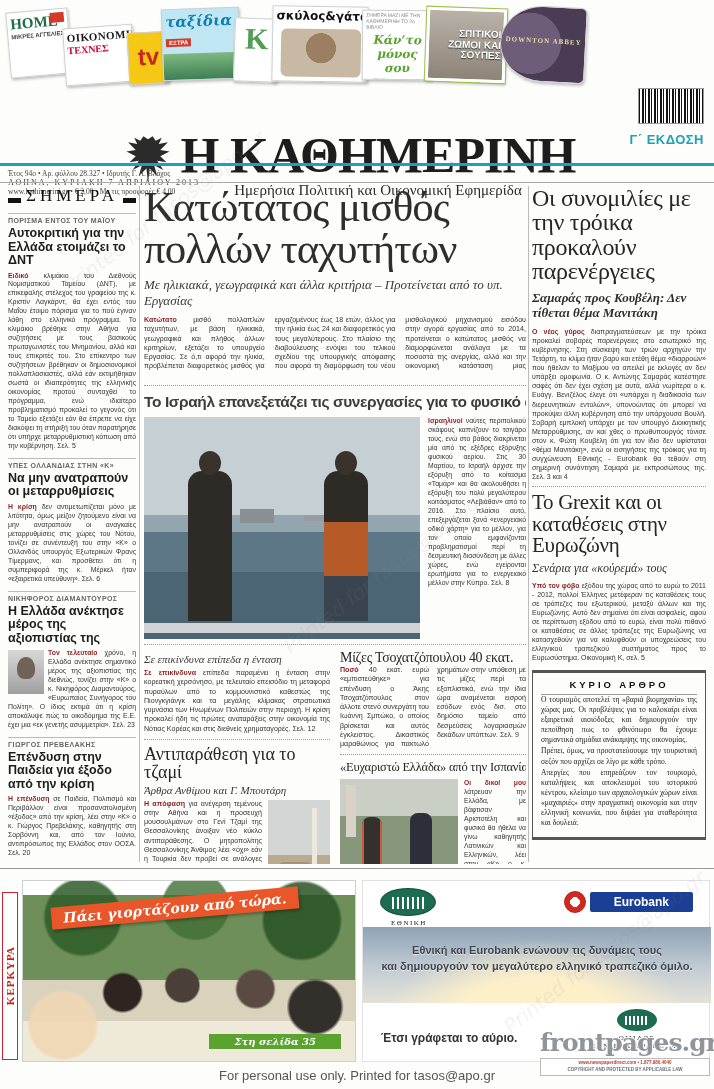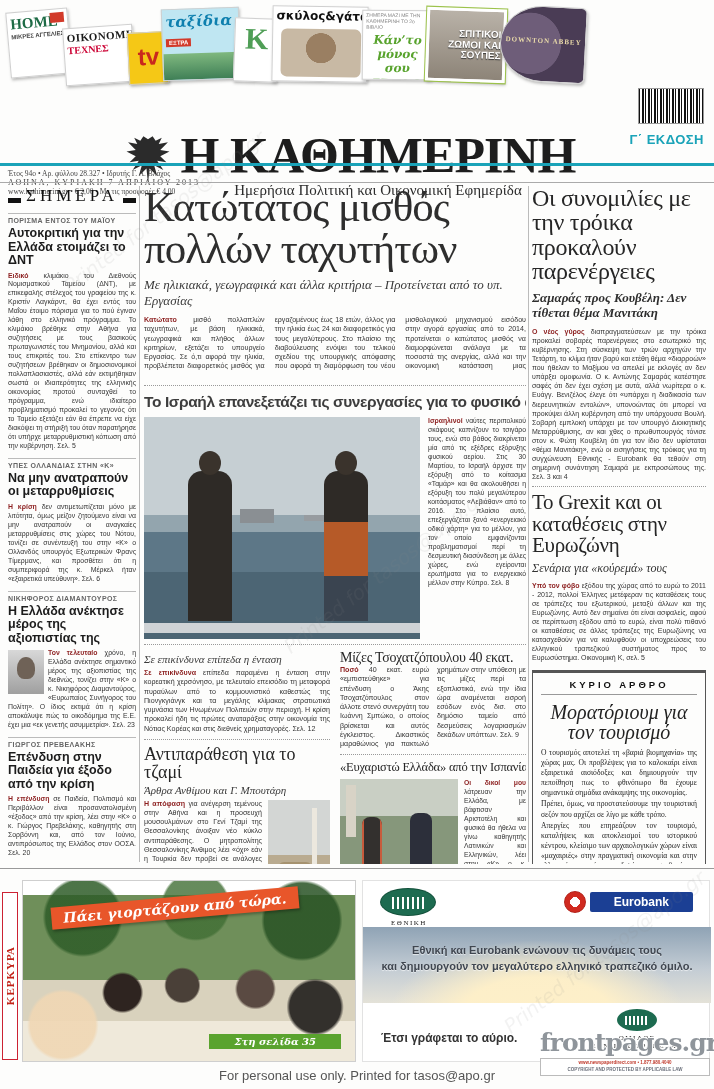--- a/index.html
+++ b/index.html
@@ -347,21 +347,20 @@
     </div>
     <div class="dotted"></div>
     <div class="grexit-head">Το Grexit και οι καταθέσεις στην Ευρωζώνη</div>
     <div class="grexit-sub">Σενάρια για «κούρεμά» τους</div>
     <div class="rc-body">
       <b class="lead">Υπό τον φόβο</b>
       <span>εξόδου της χώρας από το ευρώ το 2011 - 2012, πολλοί Έλληνες μετέφεραν τις καταθέσεις τους σε τράπεζες του εξωτερικού, μεταξύ άλλων και της Ευρωζώνης. Αυτό δεν σημαίνει ότι είναι ασφαλείς, αφού σε περίπτωση εξόδου από το ευρώ, είναι πολύ πιθανό οι καταθέσεις σε άλλες τράπεζες της Ευρωζώνης να κατασχεθούν για να καλυφθούν οι υποχρεώσεις του ελληνικού τραπεζικού συστήματος προς το Ευρωσύστημα. Οικονομική Κ, σελ. 5</span>
     </div>
     <div class="editorial">
       <div class="ed-title">ΚΥΡΙΟ ΑΡΘΡΟ</div>
-      <div class="ed-head">Μορατόριουμ για τον τουρισμό</div>
       <div class="ed-body">
         <p>Ο τουρισμός αποτελεί τη «βαριά βιομηχανία» της χώρας μας. Οι προβλέψεις για το καλοκαίρι είναι εξαιρετικά αισιόδοξες και δημιουργούν την πεποίθηση πως το φθινόπωρο θα έχουμε σημαντικά σημάδια ανάκαμψης της οικονομίας.</p>
         <p>Πρέπει, όμως, να προστατεύσουμε την τουριστική σεζόν που αρχίζει σε λίγο με κάθε τρόπο.</p>
         <p>Απεργίες που επηρεάζουν τον τουρισμό, καταλήψεις και αποκλεισμοί του ιστορικού κέντρου, κλείσιμο των αρχαιολογικών χώρων είναι «μαχαιριές» στην πραγματική οικονομία και στην ελληνική κοινωνία, που διψάει για σταθερότητα και δουλειά.</p>
 
       </div>
     </div>
   </div>
 
   <div class="kerkyra">

